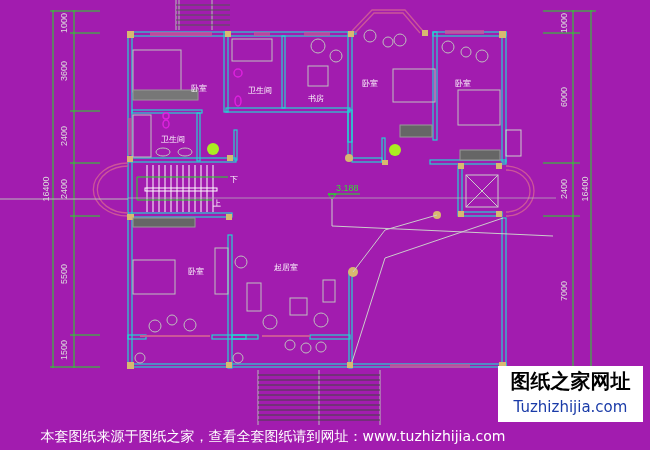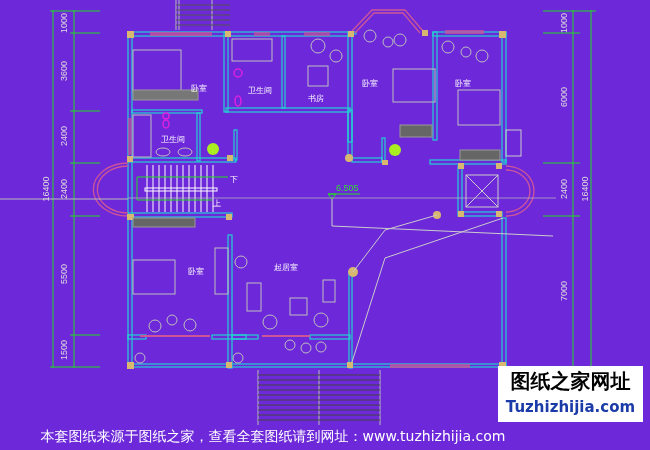--- a/index.html
+++ b/index.html
@@ -1,23 +1,23 @@
 <!DOCTYPE html>
 <html><head>
 <meta charset="utf-8">
 <style>
   html,body{margin:0;padding:0;background:#000;}
-  #root{position:relative;width:650px;height:450px;background:#6d28d9;overflow:hidden;font-family:"DejaVu Sans",sans-serif;}
+  #root{position:relative;width:650px;height:450px;background:#a21caf;overflow:hidden;font-family:"DejaVu Sans",sans-serif;}
   svg{position:absolute;left:0;top:0;}
   .lbl{position:absolute;color:#fff;font-size:8px;white-space:nowrap;font-family:"DejaVu Sans",sans-serif;}
   .dim{position:absolute;color:#ddd;font-size:9px;transform:rotate(-90deg);transform-origin:center center;white-space:nowrap;font-family:"Liberation Sans",sans-serif;}
   .elev{position:absolute;color:#33dd33;font-size:9px;font-family:"Liberation Sans",sans-serif;}
   .wm{position:absolute;left:498px;top:366px;width:145px;height:56px;background:#fff;}
   .wm-cn{position:absolute;left:0;top:2px;width:145px;text-align:center;color:#000;font-size:20px;font-weight:bold;font-family:"DejaVu Sans",sans-serif;letter-spacing:0;}
-  .wm-en{position:absolute;left:0;top:32px;width:145px;text-align:center;color:#1a3ba8;font-size:15px;font-weight:bold;font-family:"DejaVu Sans",sans-serif;}
+  .wm-en{position:absolute;left:0;top:32px;width:145px;text-align:center;color:#1a3ba8;font-size:15px;font-weight:normal;font-family:"DejaVu Sans",sans-serif;}
   .foot{position:absolute;left:0;top:428px;width:546px;text-align:center;color:#fff;font-size:14px;font-family:"DejaVu Sans",sans-serif;}
 </style>
 </head>
 <body>
 
 <div id="root">
 
   <svg width="650" height="450" viewBox="0 0 650 450">
 
     <g stroke="#22dd22" stroke-width="1" fill="none">
@@ -274,21 +274,21 @@
   <span class="lbl" style="left:191px;top:83px;">卧室</span>
   <span class="lbl" style="left:248px;top:85px;">卫生间</span>
   <span class="lbl" style="left:308px;top:93px;">书房</span>
   <span class="lbl" style="left:362px;top:78px;">卧室</span>
   <span class="lbl" style="left:455px;top:78px;">卧室</span>
   <span class="lbl" style="left:161px;top:134px;">卫生间</span>
   <span class="lbl" style="left:188px;top:266px;">卧室</span>
   <span class="lbl" style="left:274px;top:262px;">起居室</span>
   <span class="lbl" style="left:230px;top:174px;">下</span>
   <span class="lbl" style="left:213px;top:198px;">上</span>
-  <span class="elev" style="left:336px;top:183px;">6.505</span>
+  <span class="elev" style="left:336px;top:183px;">3.188</span>
 
   <span class="dim" style="left:54px;top:18px;">1000</span>
   <span class="dim" style="left:54px;top:66px;">3600</span>
   <span class="dim" style="left:54px;top:131px;">2400</span>
   <span class="dim" style="left:54px;top:184px;">2400</span>
   <span class="dim" style="left:54px;top:269px;">5500</span>
   <span class="dim" style="left:54px;top:345px;">1500</span>
   <span class="dim" style="left:33px;top:184px;">16400</span>
 
   <span class="dim" style="left:554px;top:18px;">1000</span>

